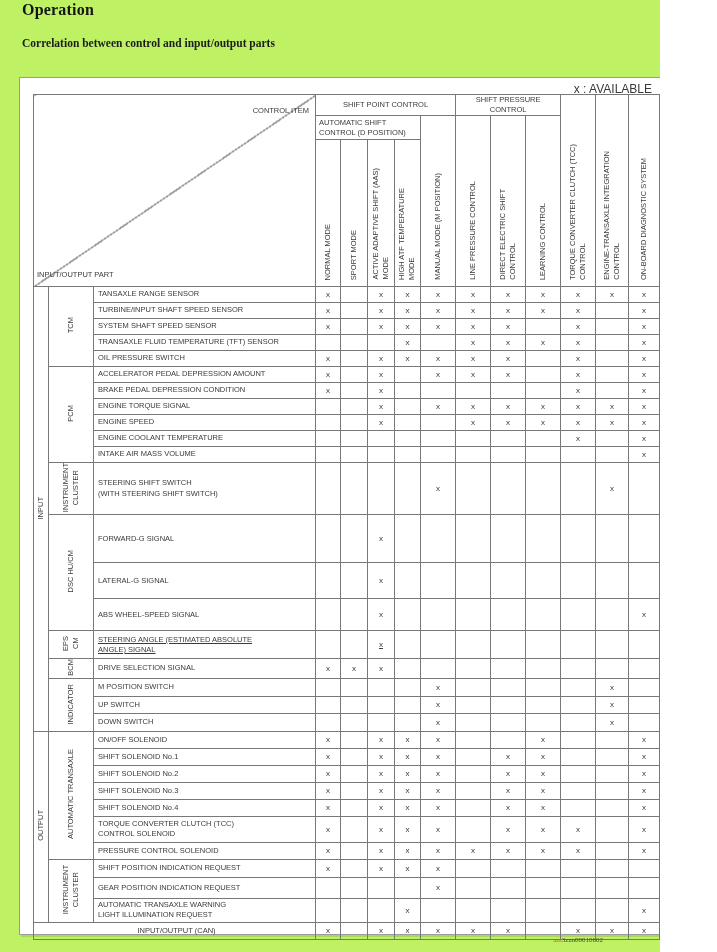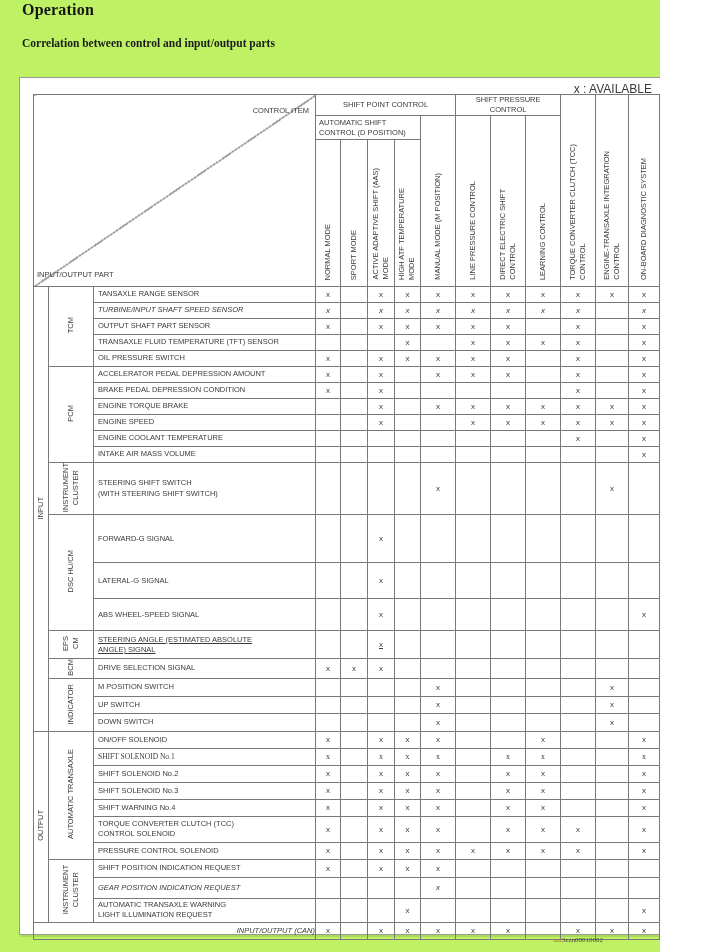--- a/index.html
+++ b/index.html
@@ -25,21 +25,21 @@
   .diag-top{position:absolute;top:11px;right:6px;font-size:7.5px;margin-left:8px;}
   .diag-bottom{position:absolute;bottom:7px;left:3px;font-size:7.5px;}
   th.hgroup{text-align:center;white-space:pre-line;line-height:1.3;}
   th.hgroup.asc{text-align:left;padding-left:3px;}
   th.vcol{vertical-align:bottom;text-align:center;padding:2px 0 4px 0;}
   .vtext{writing-mode:vertical-rl;transform:rotate(180deg);display:inline-block;
         white-space:pre-line;line-height:1.35;text-align:left;}
   td.group-cell,td.sub-cell{text-align:center;vertical-align:middle;}
   td.group-cell .vtext,td.sub-cell .vtext{text-align:center;}
   td.name-cell{text-align:left;padding:1px 2px 1px 4px;white-space:pre-line;line-height:1.35;}
-  td.can-cell{text-align:right;padding-left:4px;font-style:italic;}
+  td.can-cell{text-align:center;padding-left:4px;}
   td.mark-cell{text-align:center;font-size:8px;}
   .figure-id{position:absolute;top:936px;right:57px;font-size:7px;
         font-family:"Liberation Serif","DejaVu Serif",serif;color:#4a4438;}
   .figure-id .fid-prefix{color:#b06a28;}
 </style>
 </head>
 <body>
 
 <div class="page">
   <h1 class="page-title">Operation</h1>
@@ -108,36 +108,36 @@
             <td class="mark-cell">x</td>
             <td class="mark-cell">x</td>
             <td class="mark-cell">x</td>
             <td class="mark-cell">x</td>
             <td class="mark-cell">x</td>
             <td class="mark-cell">x</td>
             <td class="mark-cell">x</td>
             <td class="mark-cell">x</td>
             <td class="mark-cell">x</td>
           </tr>
-          <tr style="height: 16px; font-style: italic;">
+          <tr style="height: 16px;">
             <td class="name-cell">TURBINE/INPUT SHAFT SPEED SENSOR</td>
             <td class="mark-cell">x</td>
             <td class="mark-cell"></td>
             <td class="mark-cell">x</td>
             <td class="mark-cell">x</td>
             <td class="mark-cell">x</td>
             <td class="mark-cell">x</td>
             <td class="mark-cell">x</td>
             <td class="mark-cell">x</td>
             <td class="mark-cell">x</td>
             <td class="mark-cell"></td>
             <td class="mark-cell">x</td>
           </tr>
           <tr style="height: 16px;">
-            <td class="name-cell">OUTPUT SHAFT PART SENSOR</td>
+            <td class="name-cell">SYSTEM SHAFT SPEED SENSOR</td>
             <td class="mark-cell">x</td>
             <td class="mark-cell"></td>
             <td class="mark-cell">x</td>
             <td class="mark-cell">x</td>
             <td class="mark-cell">x</td>
             <td class="mark-cell">x</td>
             <td class="mark-cell">x</td>
             <td class="mark-cell"></td>
             <td class="mark-cell">x</td>
             <td class="mark-cell"></td>
@@ -194,21 +194,21 @@
             <td class="mark-cell"></td>
             <td class="mark-cell"></td>
             <td class="mark-cell"></td>
             <td class="mark-cell"></td>
             <td class="mark-cell"></td>
             <td class="mark-cell">x</td>
             <td class="mark-cell"></td>
             <td class="mark-cell">x</td>
           </tr>
           <tr style="height: 16px;">
-            <td class="name-cell">ENGINE TORQUE BRAKE</td>
+            <td class="name-cell">ENGINE TORQUE SIGNAL</td>
             <td class="mark-cell"></td>
             <td class="mark-cell"></td>
             <td class="mark-cell">x</td>
             <td class="mark-cell"></td>
             <td class="mark-cell">x</td>
             <td class="mark-cell">x</td>
             <td class="mark-cell">x</td>
             <td class="mark-cell">x</td>
             <td class="mark-cell">x</td>
             <td class="mark-cell">x</td>
@@ -400,21 +400,21 @@
             <td class="mark-cell">x</td>
             <td class="mark-cell">x</td>
             <td class="mark-cell">x</td>
             <td class="mark-cell"></td>
             <td class="mark-cell"></td>
             <td class="mark-cell">x</td>
             <td class="mark-cell"></td>
             <td class="mark-cell"></td>
             <td class="mark-cell">x</td>
           </tr>
-          <tr style="height: 17px; font-family: Liberation Serif, serif;">
+          <tr style="height: 17px;">
             <td class="name-cell">SHIFT SOLENOID No.1</td>
             <td class="mark-cell">x</td>
             <td class="mark-cell"></td>
             <td class="mark-cell">x</td>
             <td class="mark-cell">x</td>
             <td class="mark-cell">x</td>
             <td class="mark-cell"></td>
             <td class="mark-cell">x</td>
             <td class="mark-cell">x</td>
             <td class="mark-cell"></td>
@@ -443,21 +443,21 @@
             <td class="mark-cell">x</td>
             <td class="mark-cell">x</td>
             <td class="mark-cell"></td>
             <td class="mark-cell">x</td>
             <td class="mark-cell">x</td>
             <td class="mark-cell"></td>
             <td class="mark-cell"></td>
             <td class="mark-cell">x</td>
           </tr>
           <tr style="height: 17px;">
-            <td class="name-cell">SHIFT WARNING No.4</td>
+            <td class="name-cell">SHIFT SOLENOID No.4</td>
             <td class="mark-cell">x</td>
             <td class="mark-cell"></td>
             <td class="mark-cell">x</td>
             <td class="mark-cell">x</td>
             <td class="mark-cell">x</td>
             <td class="mark-cell"></td>
             <td class="mark-cell">x</td>
             <td class="mark-cell">x</td>
             <td class="mark-cell"></td>
             <td class="mark-cell"></td>
@@ -501,21 +501,21 @@
             <td class="mark-cell">x</td>
             <td class="mark-cell">x</td>
             <td class="mark-cell">x</td>
             <td class="mark-cell"></td>
             <td class="mark-cell"></td>
             <td class="mark-cell"></td>
             <td class="mark-cell"></td>
             <td class="mark-cell"></td>
             <td class="mark-cell"></td>
           </tr>
-          <tr style="height: 21px; font-style: italic;">
+          <tr style="height: 21px;">
             <td class="name-cell">GEAR POSITION INDICATION REQUEST</td>
             <td class="mark-cell"></td>
             <td class="mark-cell"></td>
             <td class="mark-cell"></td>
             <td class="mark-cell"></td>
             <td class="mark-cell">x</td>
             <td class="mark-cell"></td>
             <td class="mark-cell"></td>
             <td class="mark-cell"></td>
             <td class="mark-cell"></td>

